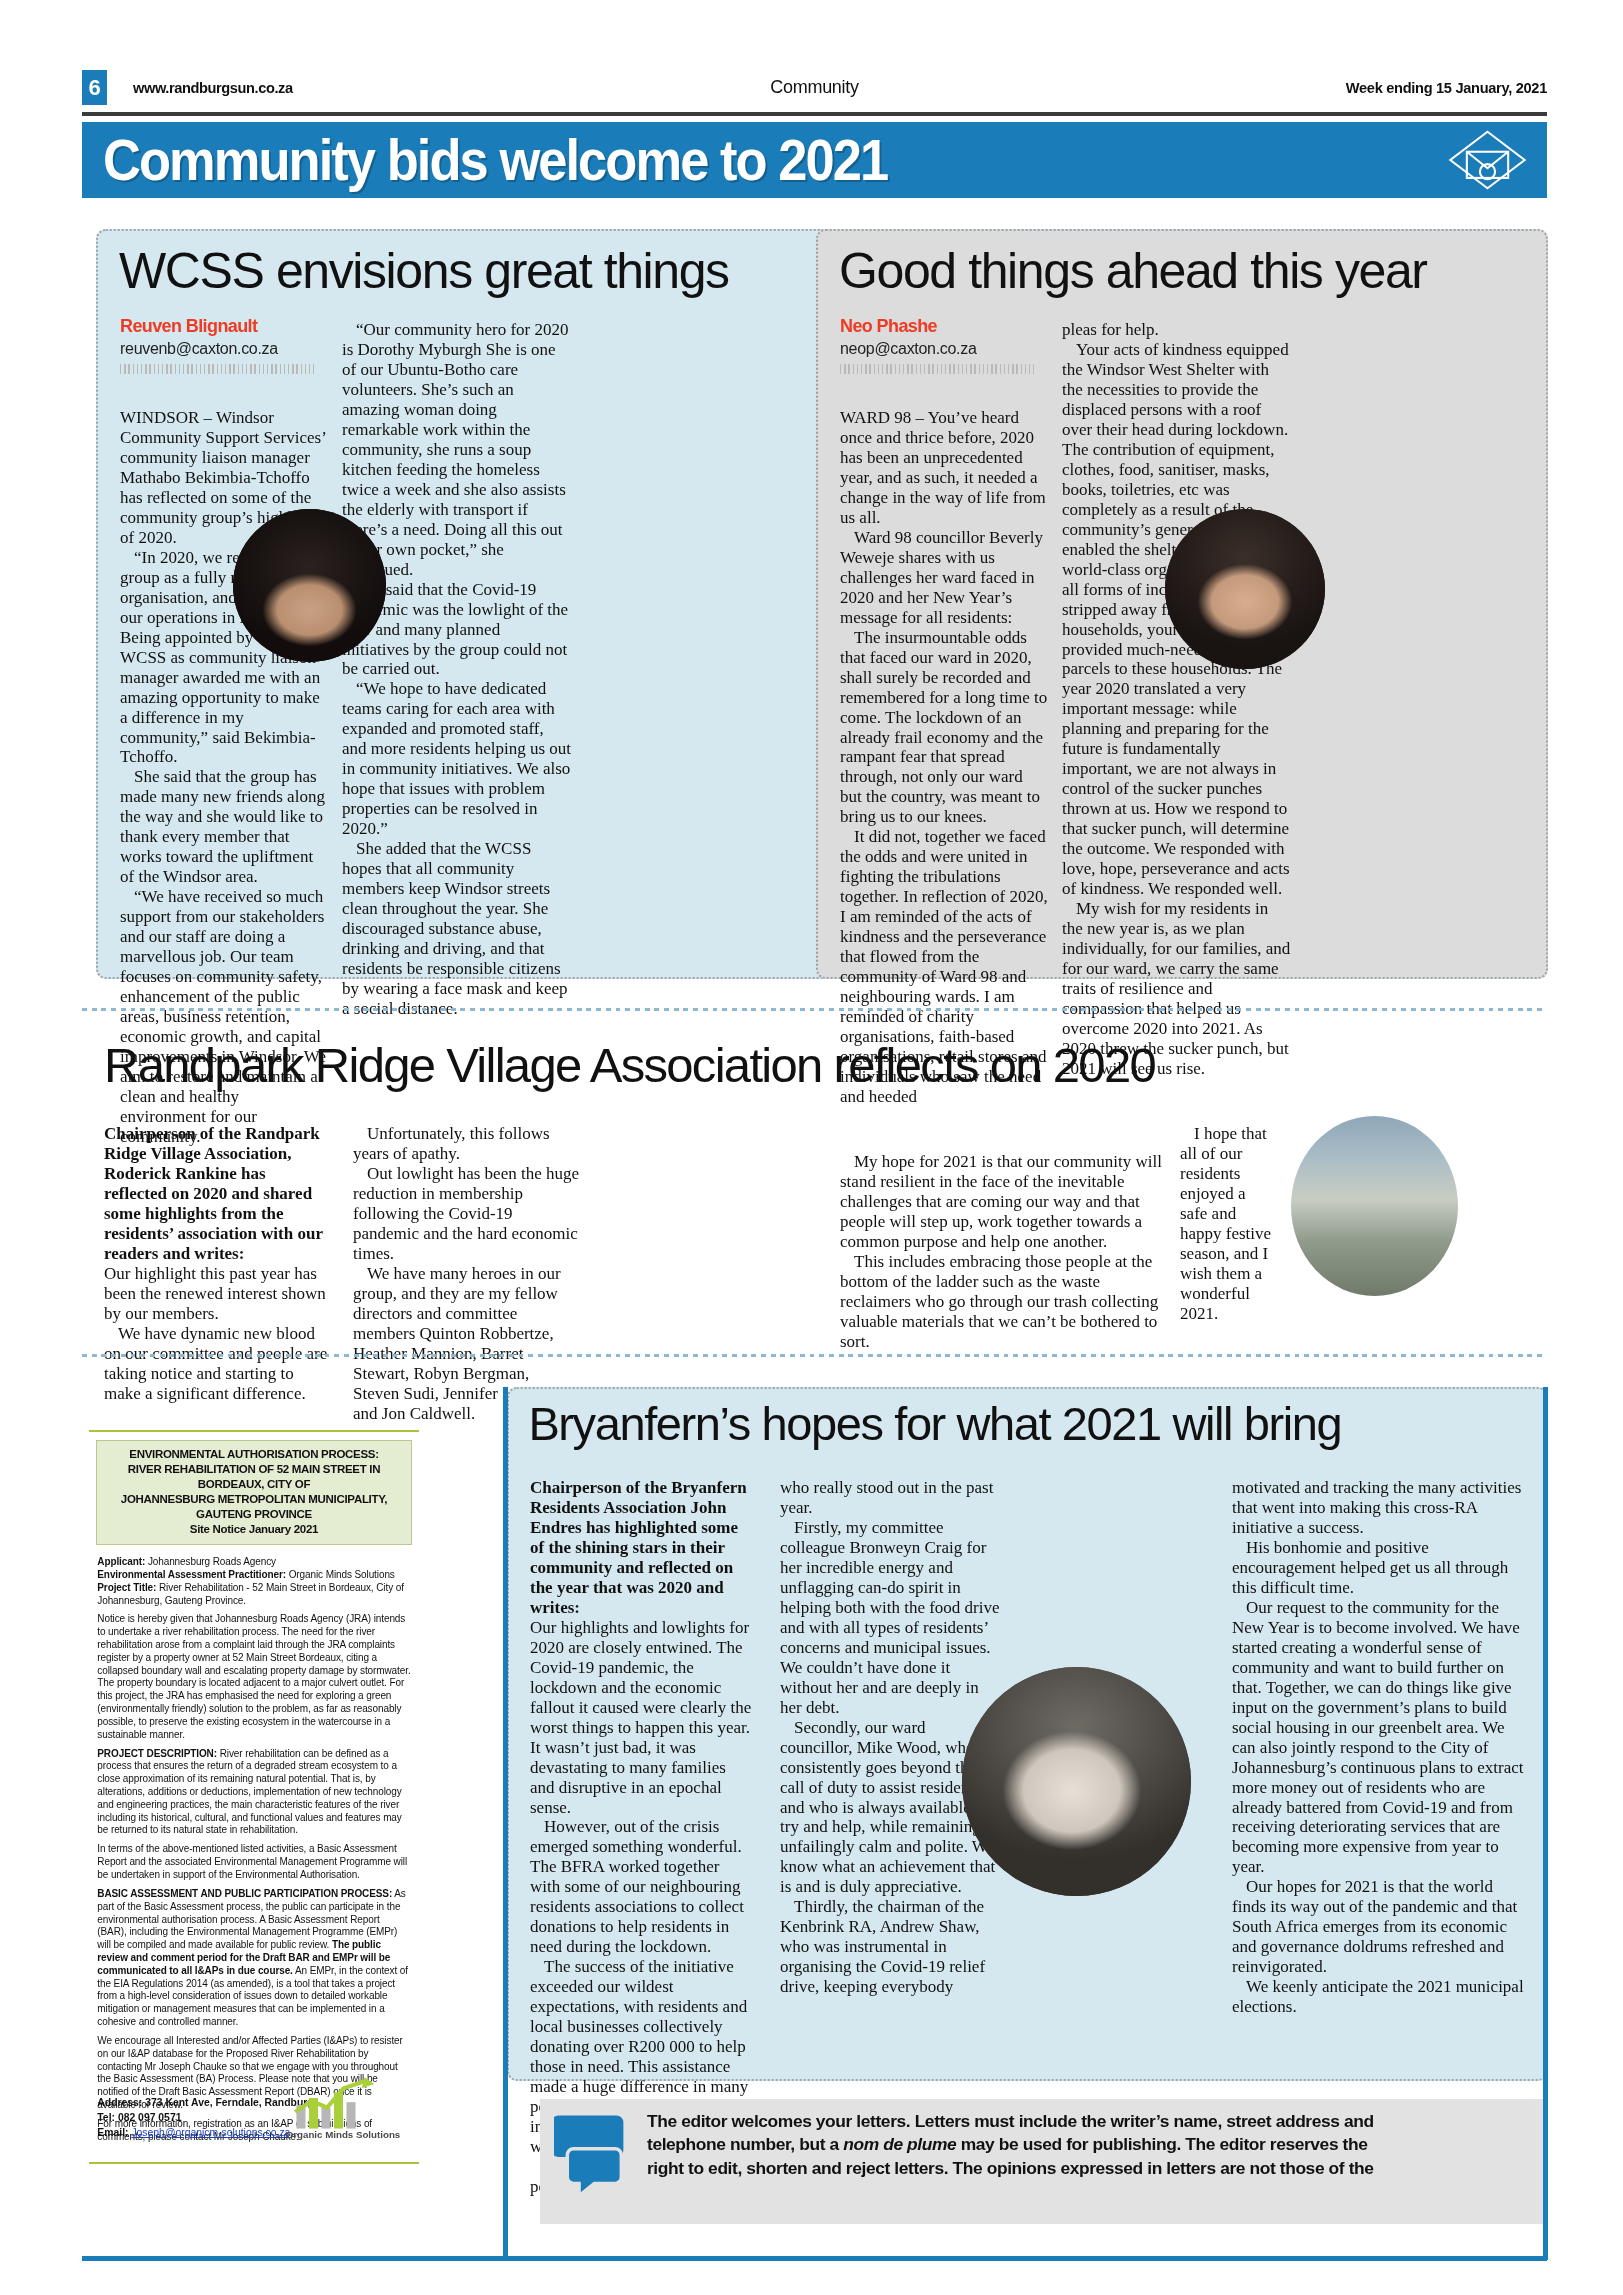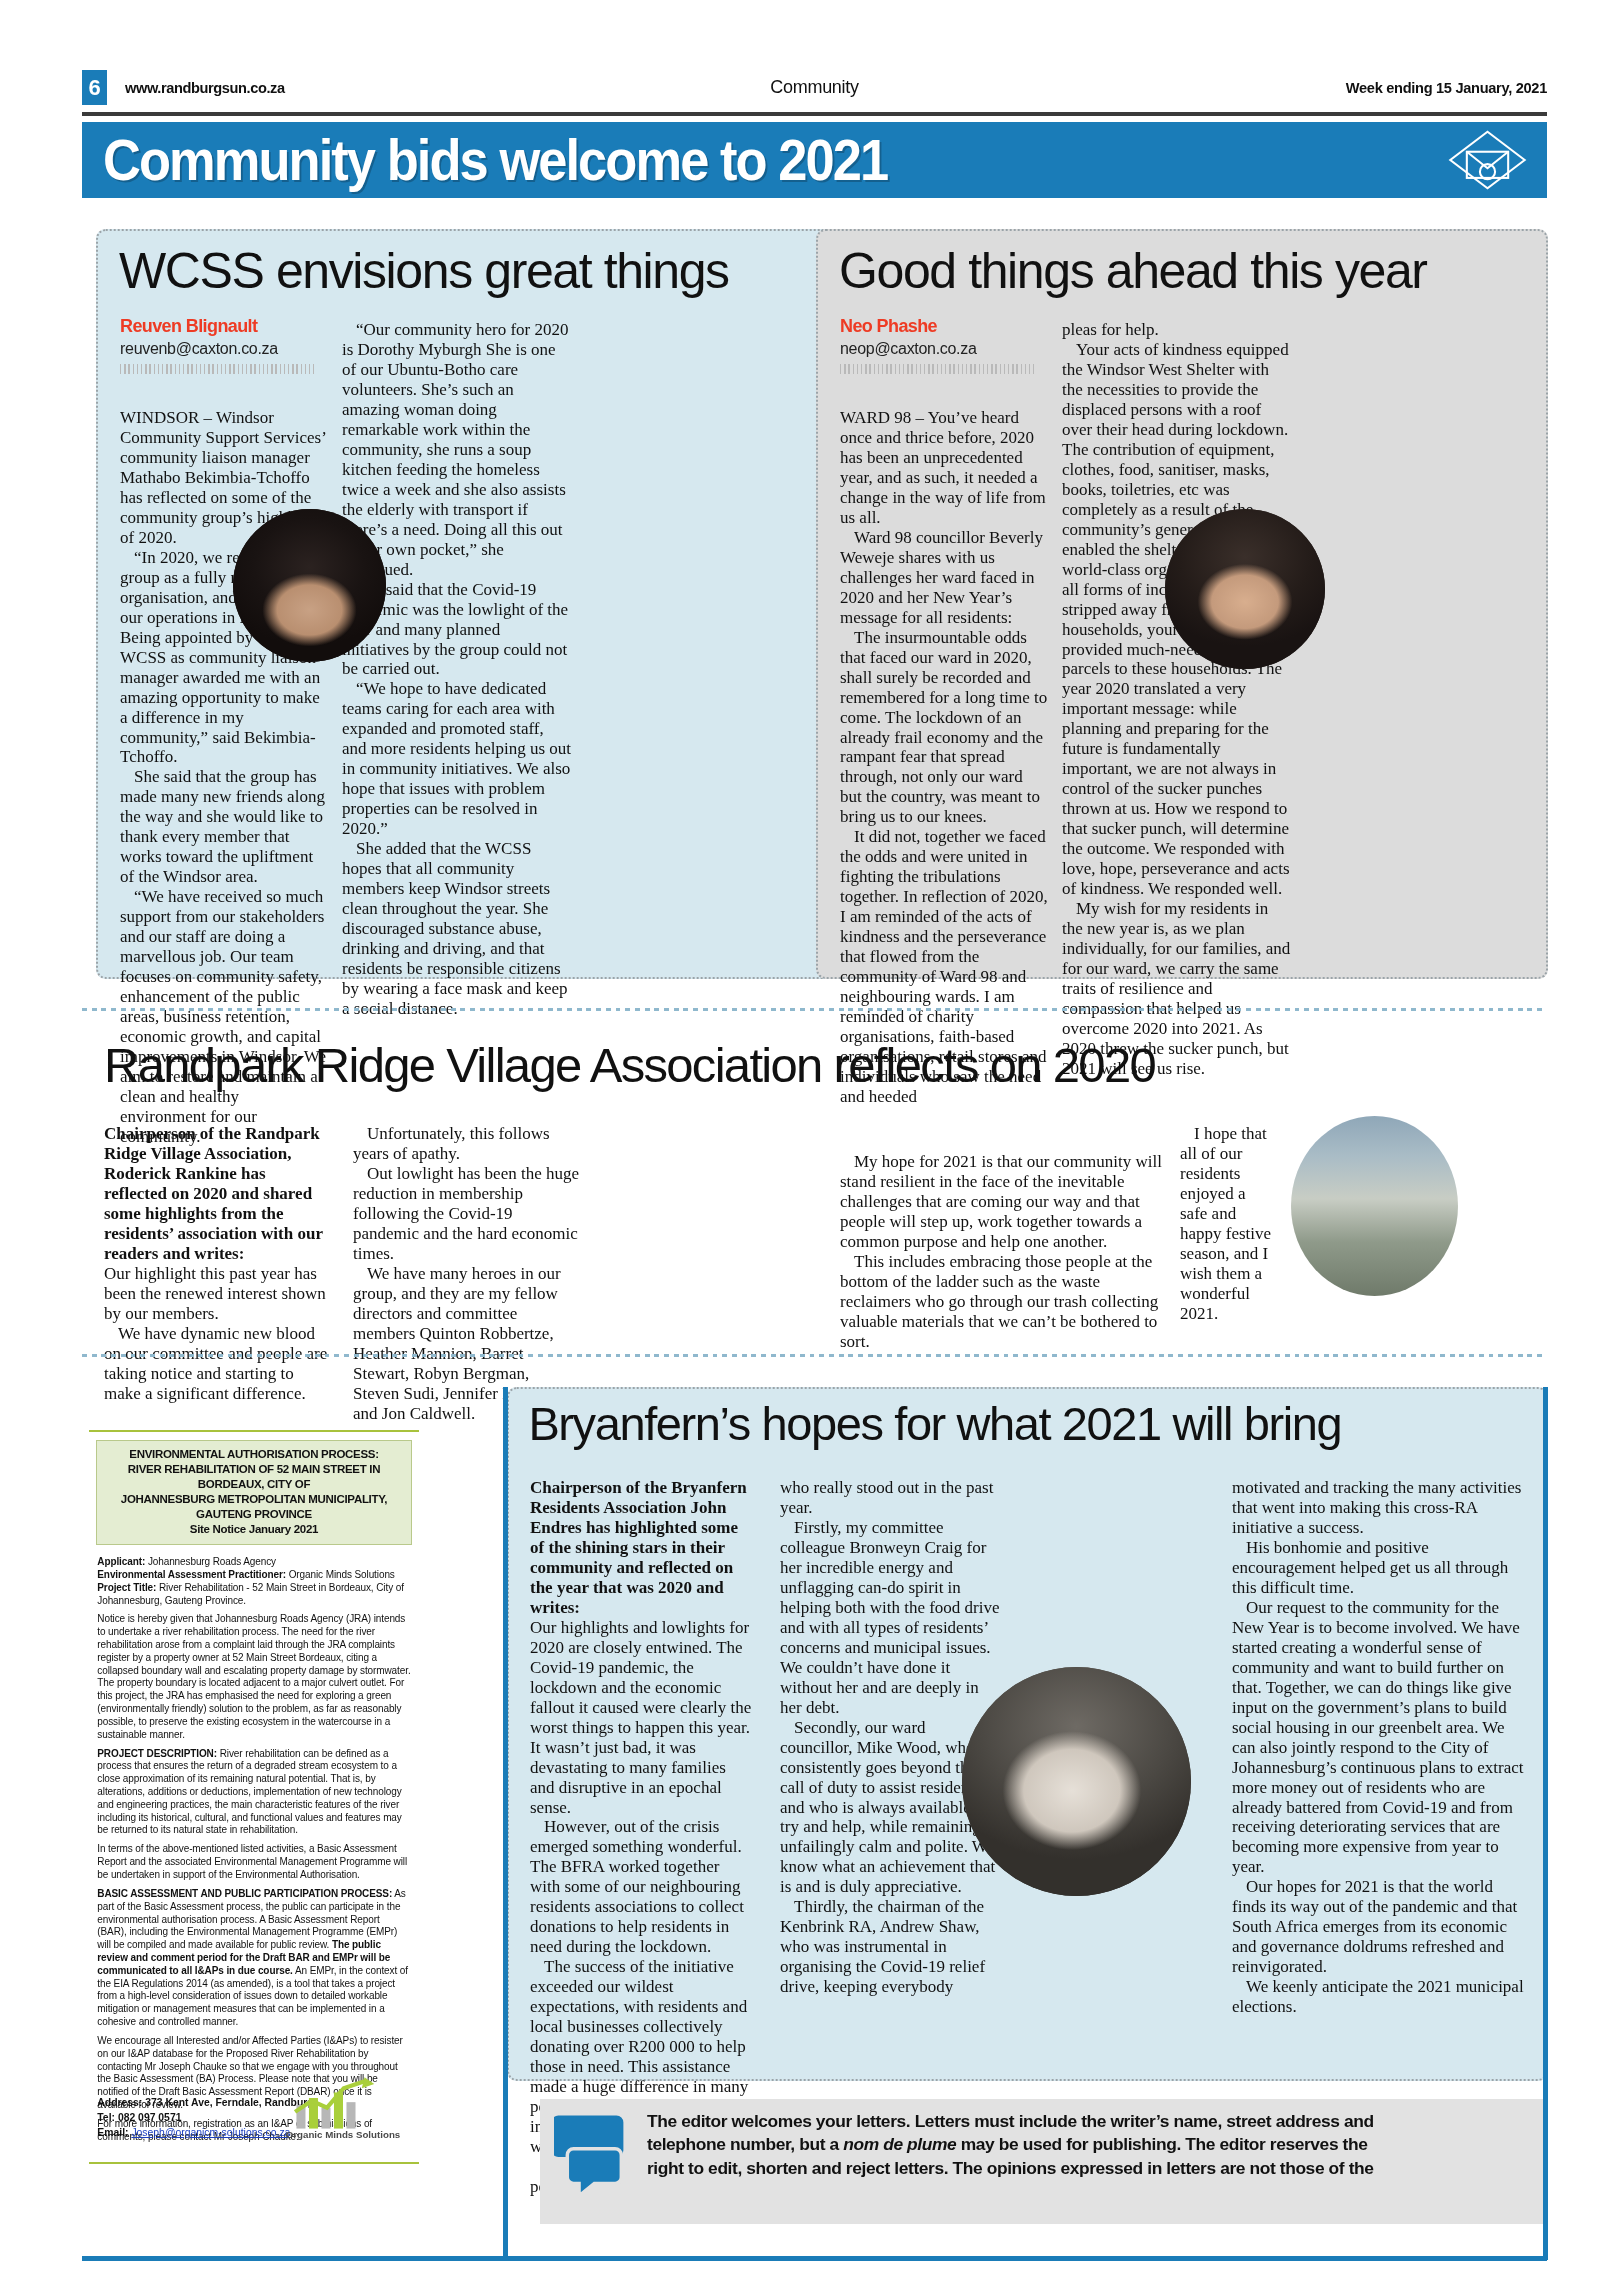--- a/index.html
+++ b/index.html
@@ -17,21 +17,21 @@
     display: flex; align-items: center;
   }
   .page-num-box {
     width: 25px; height: 35px; background: #1a7cb8; color: #fff;
     font-family: "Liberation Sans", sans-serif; font-weight: bold;
     font-size: 22px; display: flex; align-items: center; justify-content: center;
     flex: 0 0 auto;
   }
   .mast-url {
     font-family: "Liberation Sans", sans-serif; font-weight: bold;
-    font-size: 14.6px; color: #111; margin-left: 18px; letter-spacing: -0.4px;
+    font-size: 14.6px; color: #111; margin-left: 26px; letter-spacing: -0.4px;
   }
   .mast-section {
     position: absolute; left: 0; right: 0; text-align: center;
     font-family: "Liberation Sans", sans-serif; font-size: 18px; color: #111;
     letter-spacing: -0.3px;
   }
   .mast-date {
     margin-left: auto; font-family: "Liberation Sans", sans-serif;
     font-weight: bold; font-size: 14.6px; color: #111; letter-spacing: -0.3px;
   }

